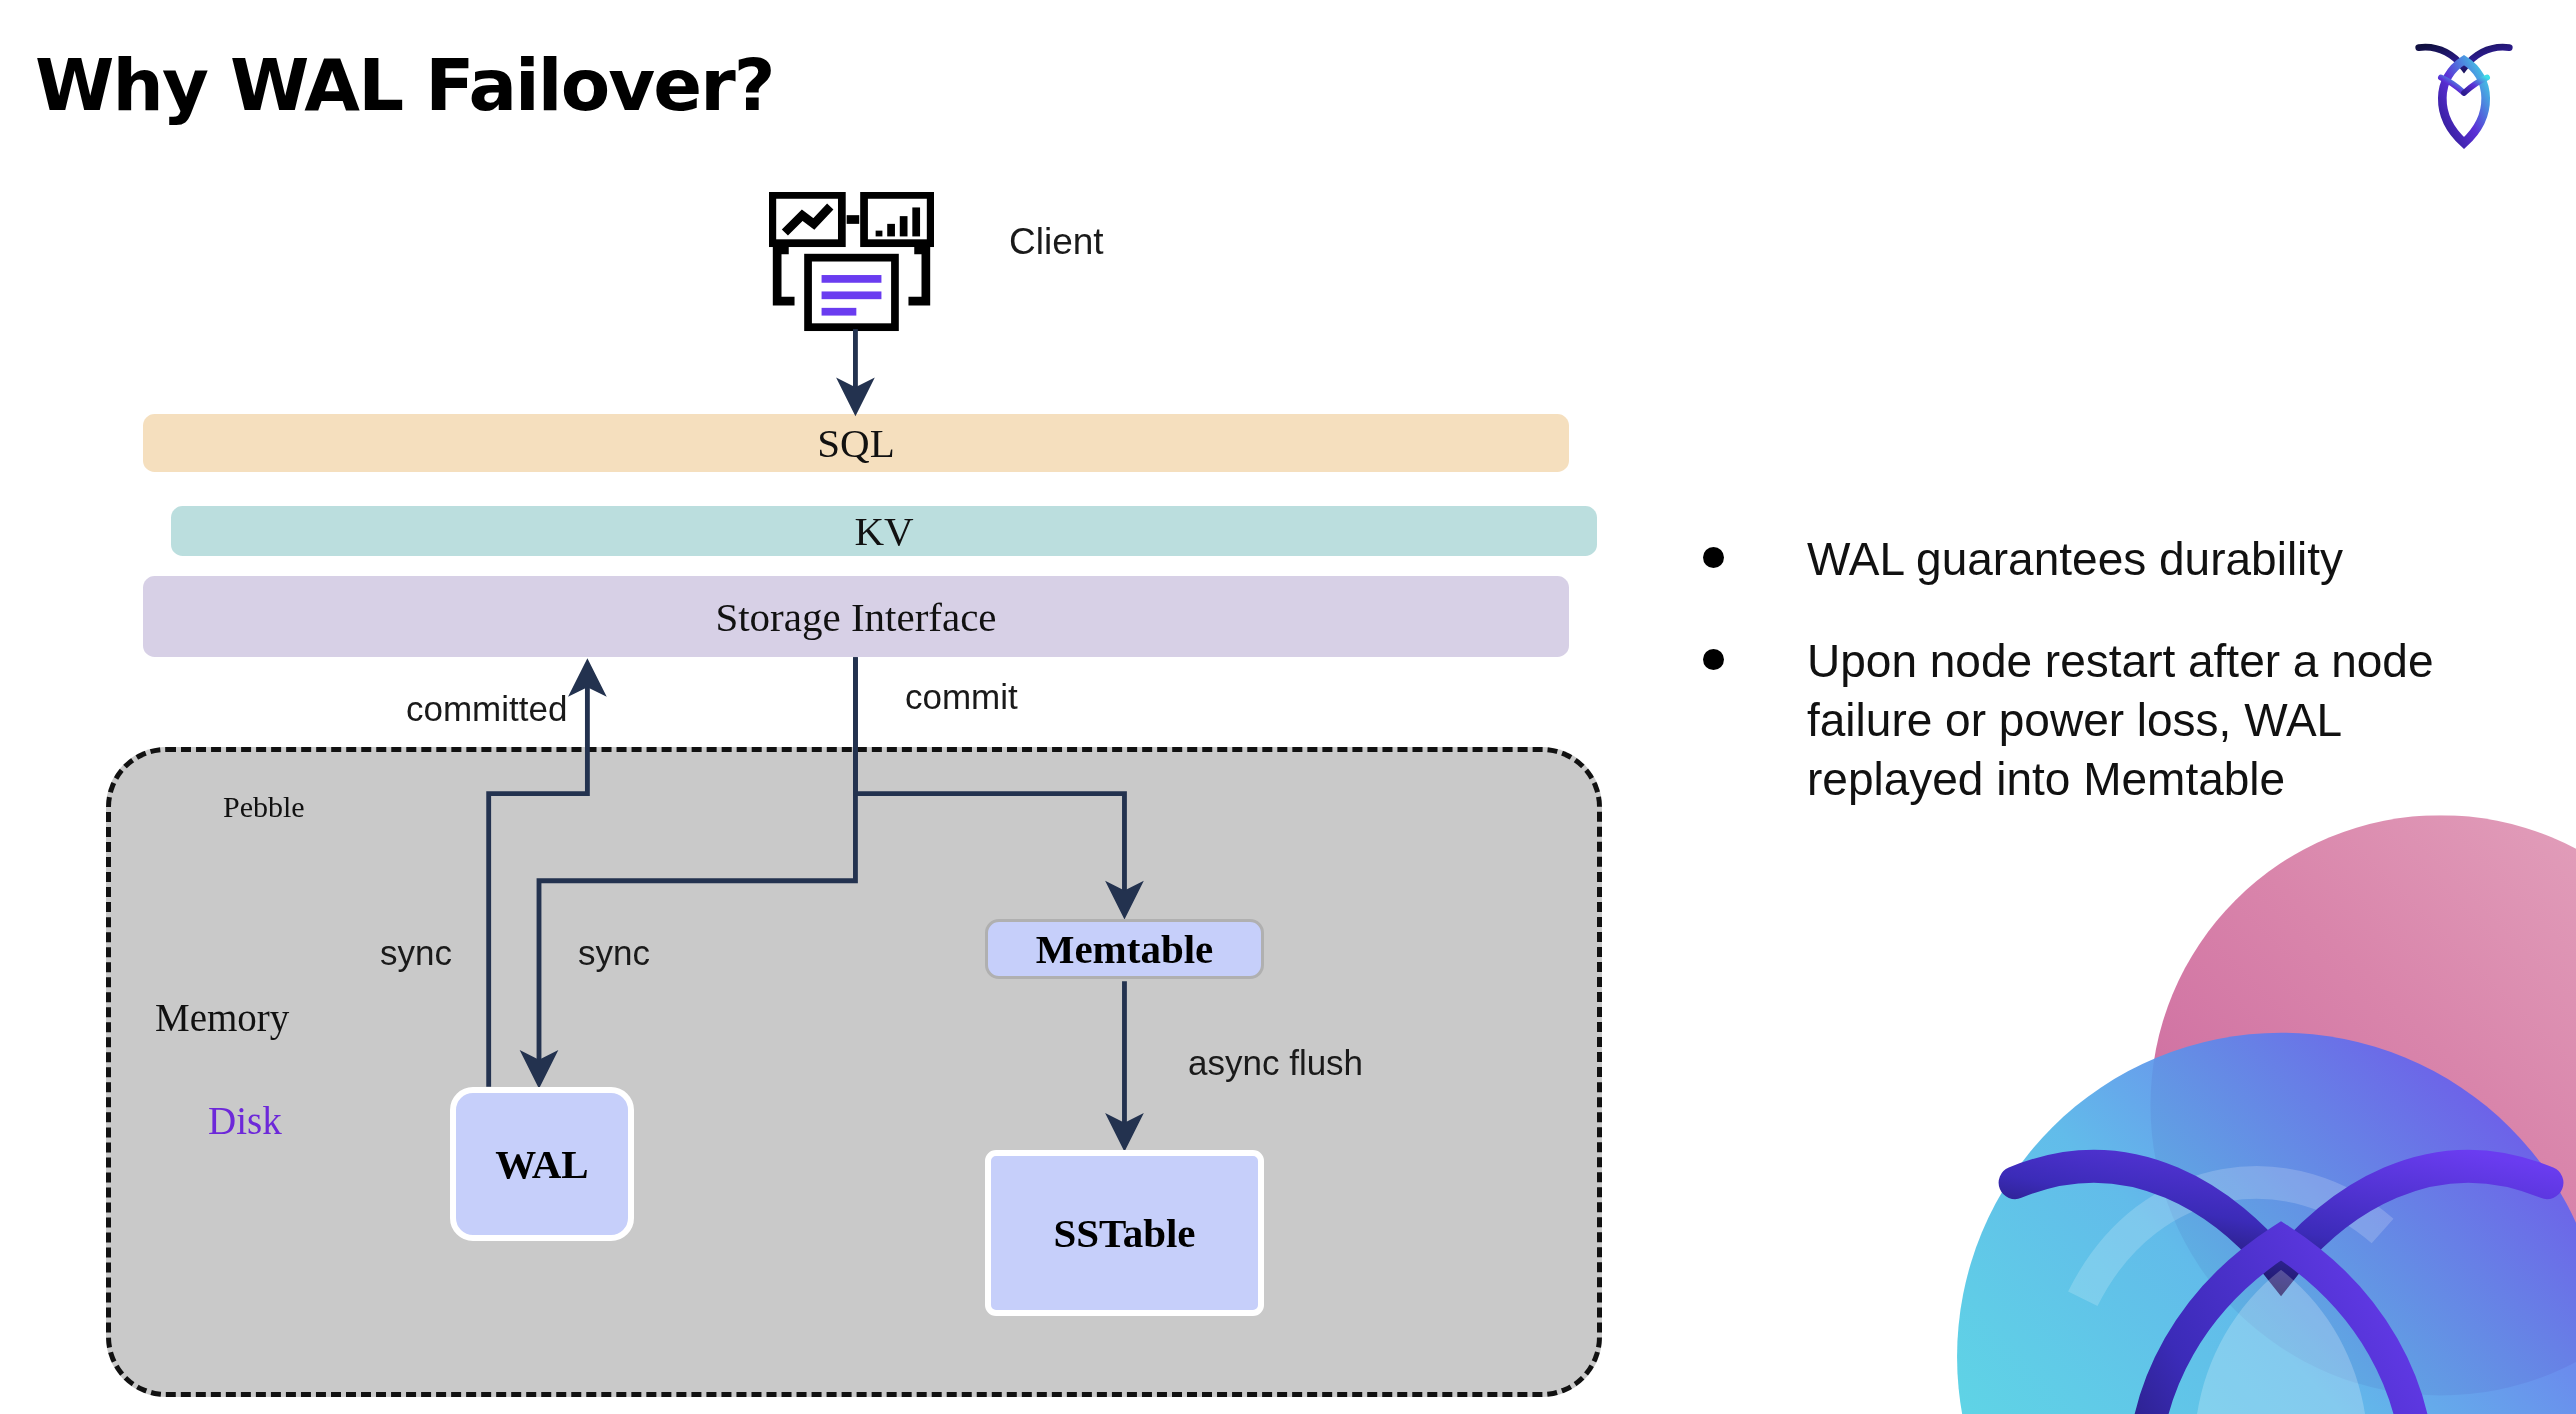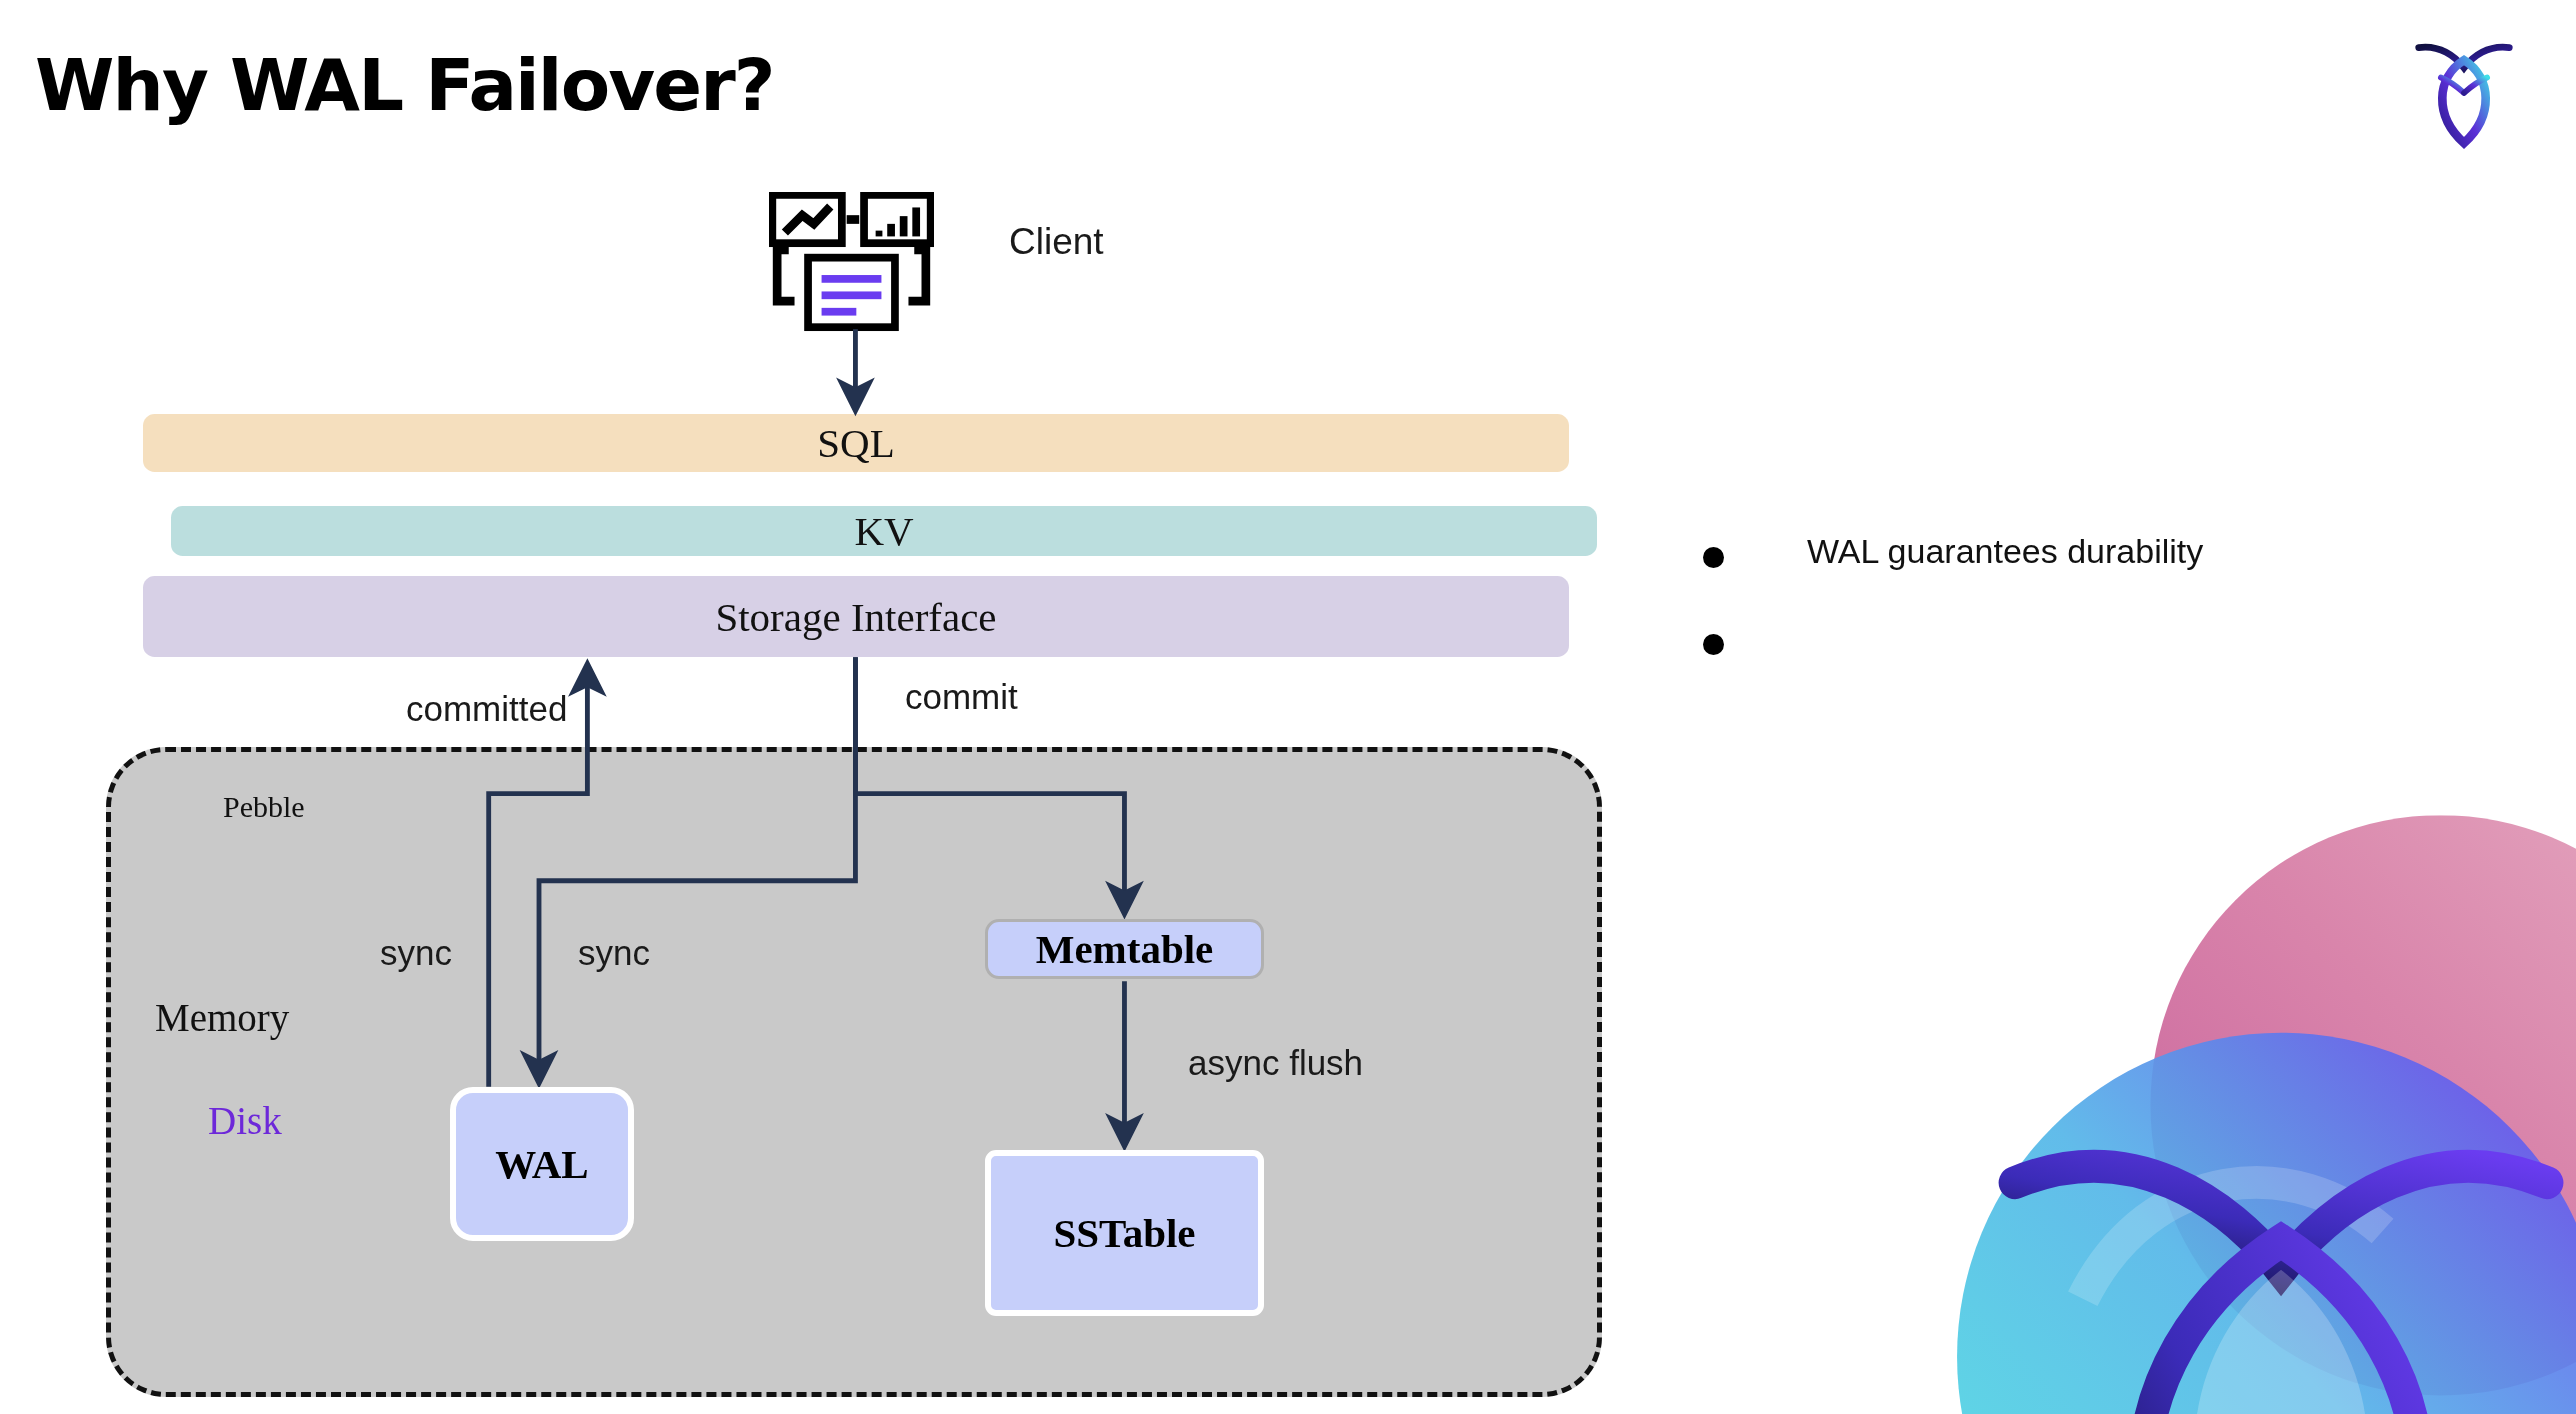--- a/index.html
+++ b/index.html
@@ -178,21 +178,21 @@
   .bullet-dot {
     flex: 0 0 auto;
     width: 21px;
     height: 21px;
     border-radius: 50%;
     background: #000000;
     margin-top: 17.4px;
     margin-right: 83px;
   }
   .bullet-text {
-    font-size: 34px;
+    font-size: 46px;
     line-height: 1.28;
     color: #111111;
   }
 
   
   #corner-art {
     position: absolute;
     right: 0;
     bottom: 0;
     width: 735px;
@@ -309,20 +309,21 @@
   <div class="flow-label" id="label-sync-right">sync</div>
   <div class="flow-label" id="label-async-flush">async flush</div>
 
   <div id="bullet-list">
     <div class="bullet-row">
       <span class="bullet-dot"></span>
       <span class="bullet-text">WAL guarantees durability</span>
     </div>
     <div class="bullet-row">
       <span class="bullet-dot"></span>
+      <span class="bullet-text">Upon node restart after a node failure or power loss, WAL replayed into Memtable</span>
     </div>
   </div>
 
   <div id="corner-art">
     <svg width="735" height="600" viewBox="0 0 760 620">
       <defs>
         <linearGradient id="gPink" x1="0" y1="1" x2="1" y2="0">
           <stop offset="0%" stop-color="#c75f9a"></stop>
           <stop offset="55%" stop-color="#d985ab"></stop>
           <stop offset="100%" stop-color="#e5a8c0"></stop>

